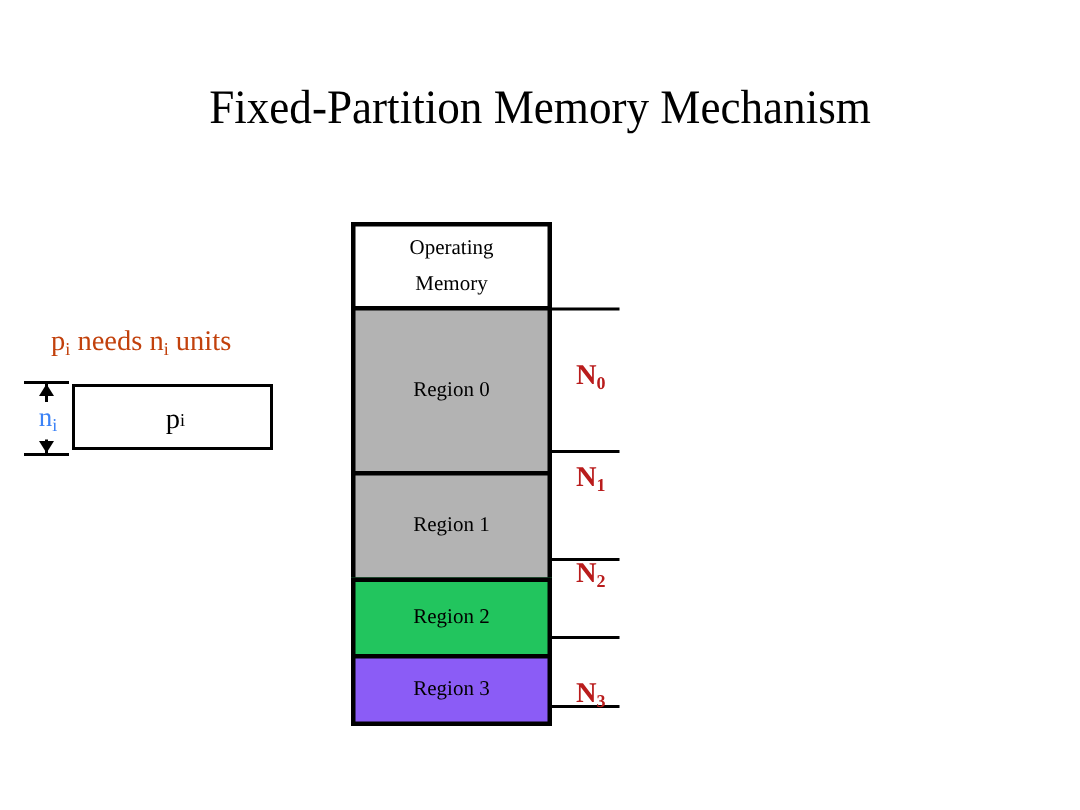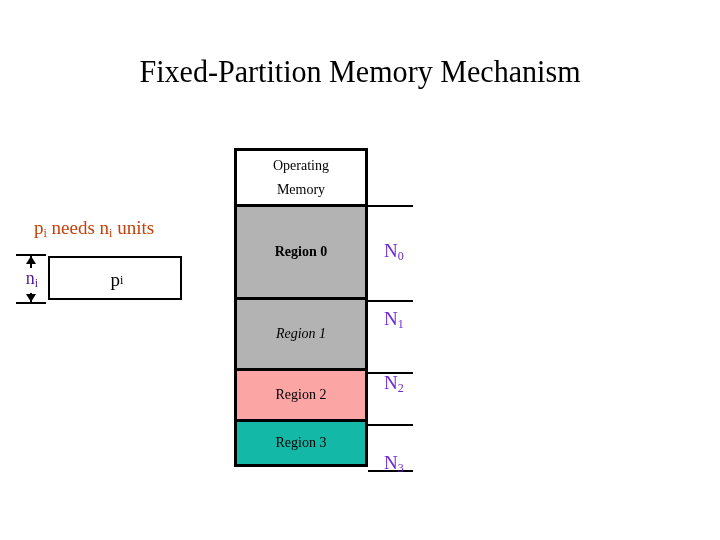--- a/index.html
+++ b/index.html
@@ -129,21 +129,21 @@
     border-top: 8px solid #000000;
   }
   #n-measure-label {
     position: absolute;
     left: 3px;
     top: 14px;
     width: 26px;
     text-align: center;
     font-size: 18px;
     line-height: 20px;
-    color: #4c1d95;
+    color: #3b82f6;
     background: #ffffff;
   }
 
   
   #memory-stack {
     position: absolute;
     left: 234px;
     top: 148px;
     width: 134px;
   }
@@ -162,24 +162,24 @@
   .mem-cell:first-child {
     margin-top: 0;
   }
   #os-cell {
     height: 59px;
     background: #ffffff;
     line-height: 24px;
     text-align: center;
     flex-direction: column;
   }
-  #region0-cell { height: 96px; background: #b3b3b3; font-weight: bold; }
-  #region1-cell { height: 74px; background: #b3b3b3; font-style: italic; }
-  #region2-cell { height: 54px; background: #fca5a5; }
-  #region3-cell { height: 48px; background: #14b8a6; }
+  #region0-cell { height: 113px; background: #b3b3b3; }
+  #region1-cell { height: 74px; background: #b3b3b3; }
+  #region2-cell { height: 54px; background: #22c55e; }
+  #region3-cell { height: 48px; background: #8b5cf6; }
 
   
   #size-markers {
     position: absolute;
     left: 368px;
     top: 148px;
     width: 60px;
     height: 330px;
   }
   .size-rule {
@@ -187,22 +187,23 @@
     left: 0;
     width: 45px;
     height: 2px;
     background: #000000;
   }
   .size-label {
     position: absolute;
     left: 16px;
     font-size: 19px;
     line-height: 22px;
-    color: #6d28d9;
+    color: #b91c1c;
     white-space: nowrap;
+    font-weight: bold;
   }
 </style>
 </head>
 <body>
 
 <div id="slide">
 
   <div id="slide-title">Fixed-Partition Memory Mechanism</div>
 
   <div id="need-caption">

